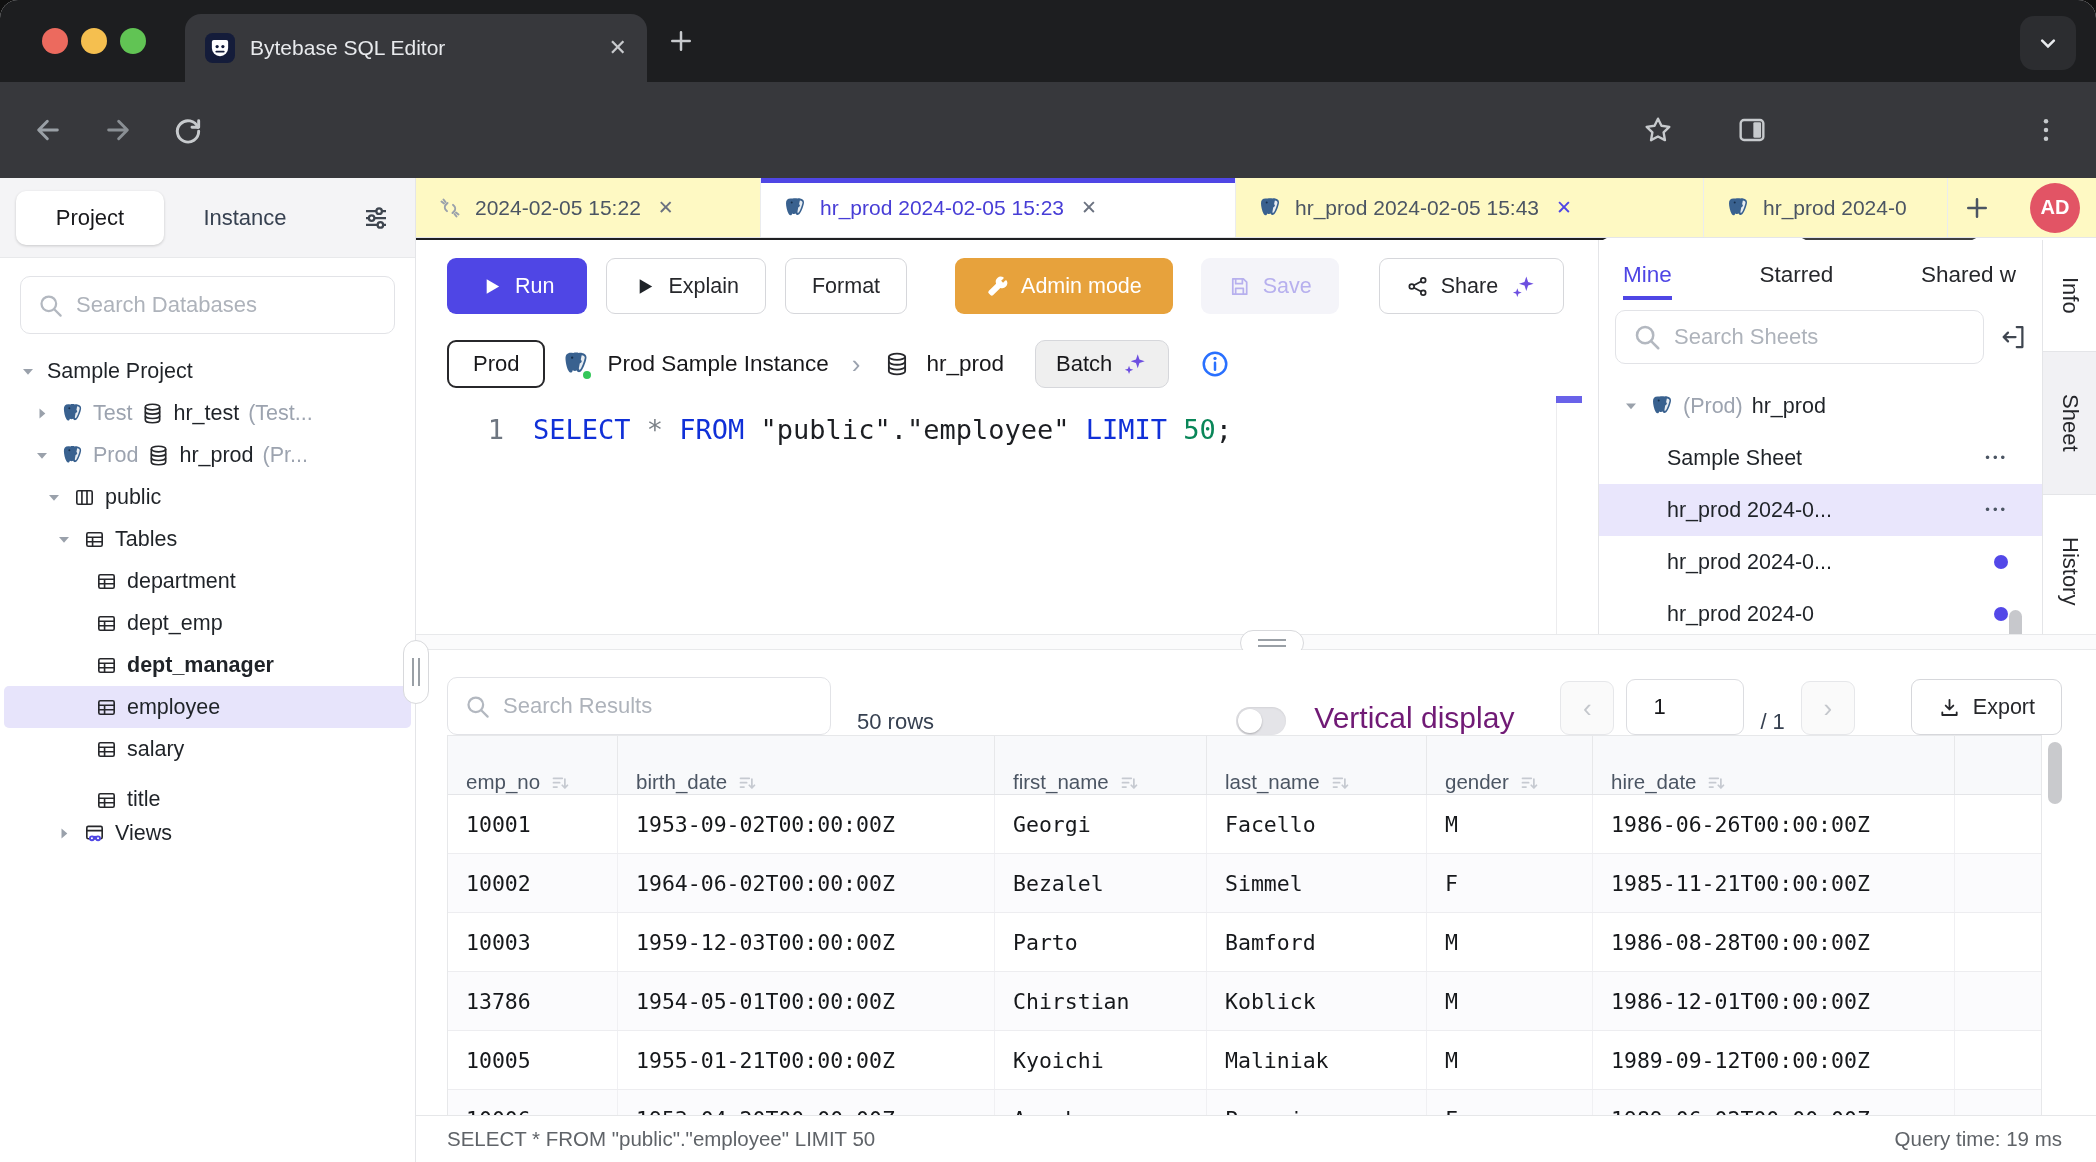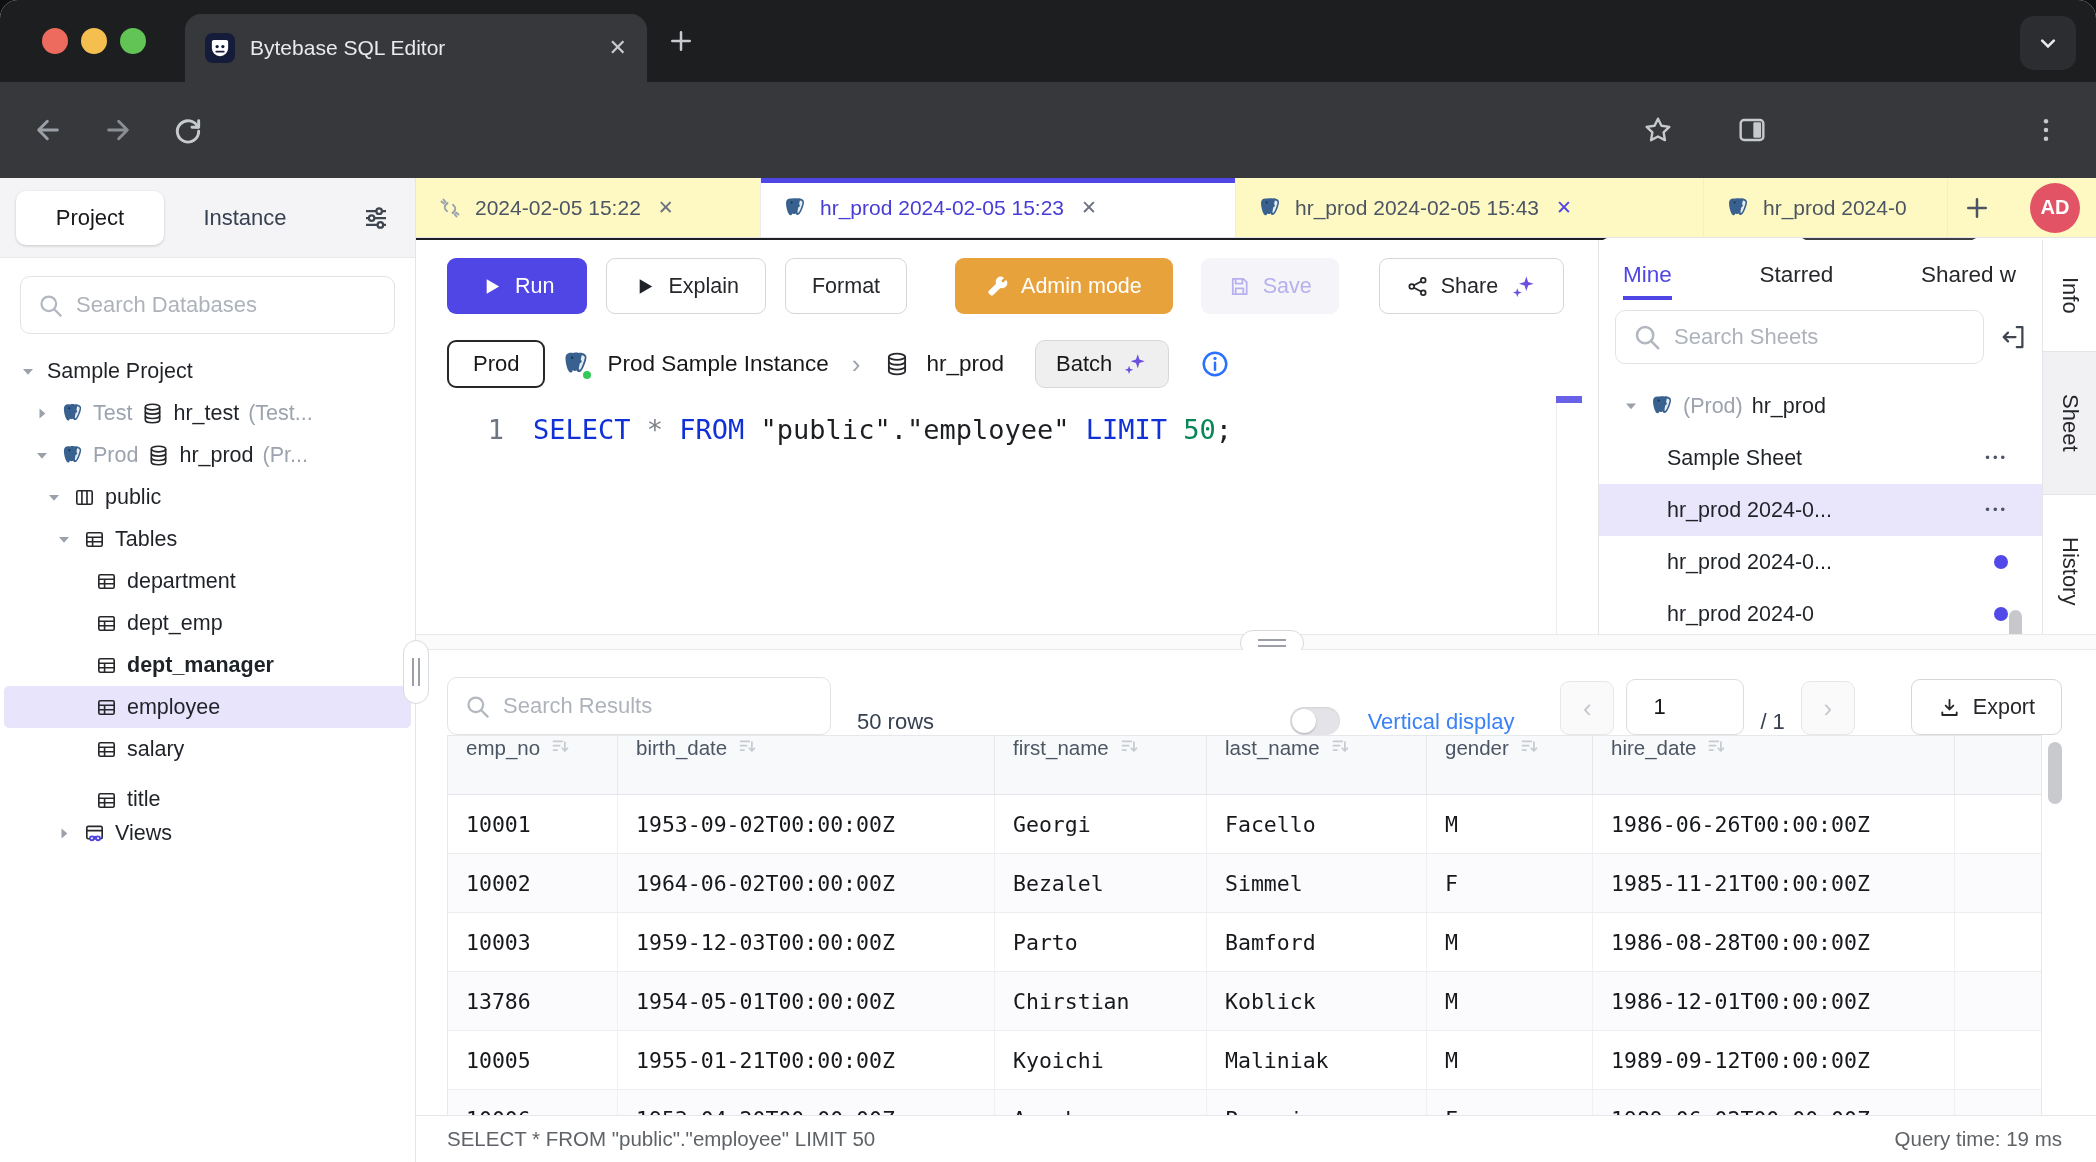--- a/index.html
+++ b/index.html
@@ -116,29 +116,29 @@
   .v-handle i{display:block;width:2px;height:28px;background:#9aa0a6}
 
   
   #results{position:absolute;left:416px;top:650px;right:0;height:465px;background:#fff;overflow:hidden}
   .res-toolbar{height:85px;display:flex;align-items:flex-end;padding:0 34px 0 31px}
   .res-toolbar .search-box{margin:0;width:384px;height:58px}
   .rows-label{margin-left:26px;font-size:22px;color:#374151}
   .spacer{flex:1}
   .toggle{width:50px;height:28px;border-radius:14px;background:#e4e4e8;position:relative;box-shadow:inset 0 1px 2px rgba(0,0,0,.08)}
   .toggle .knob{position:absolute;left:2px;top:2px;width:24px;height:24px;border-radius:50%;background:#fff;box-shadow:0 1px 2px rgba(0,0,0,.25)}
-  .toggle-label{margin-left:28px;font-size:22px;color:#3b82f6}
+  .toggle-label{margin-left:28px;font-size:30px;color:#701a75}
   .pg-btn{width:54px;height:54px;border:1px solid #e6e7ea;background:#fafafa;border-radius:9px;display:flex;align-items:center;justify-content:center;color:#c4c7cc;font-size:26px}
   .pg-input{width:118px;height:56px;border:1px solid #dcdde1;border-radius:9px;font-size:22px;color:#18181b;padding:0 0 0 26px;outline:none;font-family:"Liberation Sans",sans-serif}
   .pg-total{font-size:22px;color:#374151}
   .btn-export{margin-left:56px}
   .grid{margin-left:31px;width:1595px;border:1px solid #e7e8ea;border-bottom:none}
   .grid-header,.grid-row{display:grid;grid-template-columns:170px 377px 212px 220px 166px 362px 86px}
   .grid-header{background:#f8f9fb;border-bottom:1px solid #e4e5e8}
-  .gh-cell{height:58px;display:flex;align-items:flex-start;gap:10px;padding-left:18px;font-size:20.5px;color:#4b5563;border-right:1px solid #e7e8ea}
+  .gh-cell{height:58px;display:flex;align-items:flex-end;gap:10px;padding-left:18px;font-size:20.5px;color:#4b5563;border-right:1px solid #e7e8ea}
   .gh-cell:last-child{border-right:none}
   .gh-cell .icon{font-size:21px}
   .grid-body{height:322px;overflow:hidden}
   .grid-row{border-bottom:1px solid #ededf0}
   .grid-row:nth-child(even){background:#fbfbfd}
   .gc{height:58px;display:flex;align-items:center;padding-left:18px;font-family:"DejaVu Sans Mono",monospace;font-size:21.5px;color:#16181b;border-right:1px solid #f0f0f3;white-space:nowrap;overflow:hidden}
   .gc:last-child{border-right:none}
   .grid-thumb{position:absolute;right:34px;top:92px;width:14px;height:62px;background:#c9cacd;border-radius:7px}
 
   

